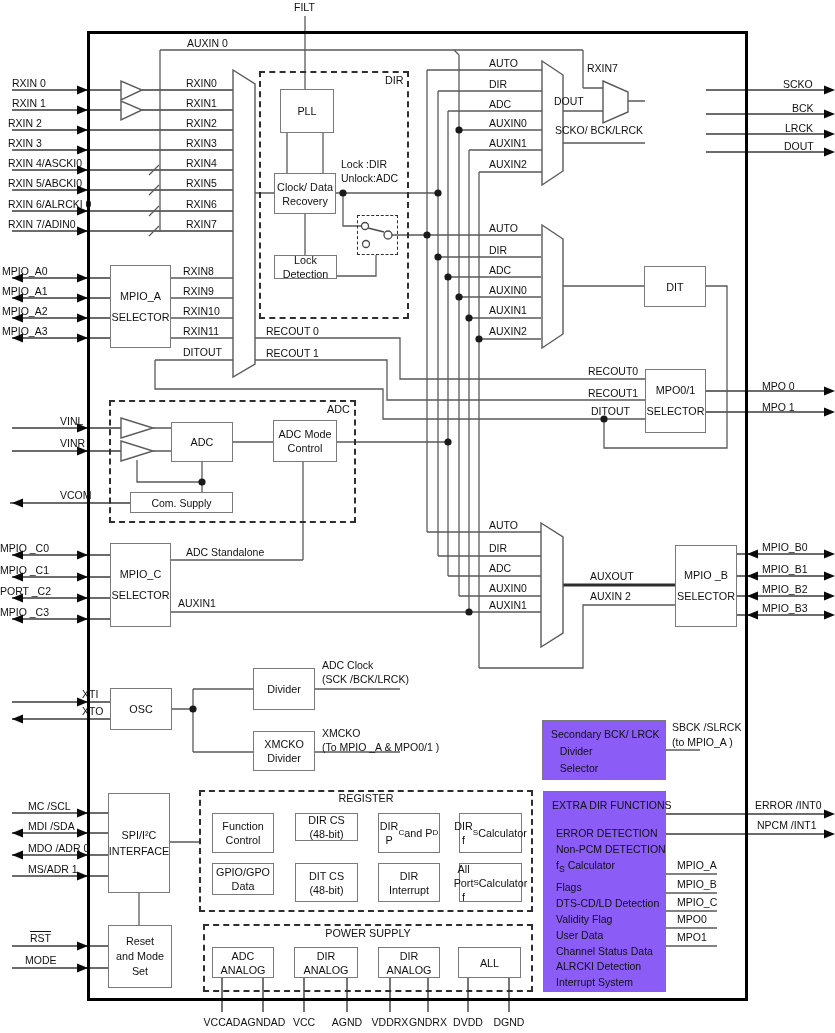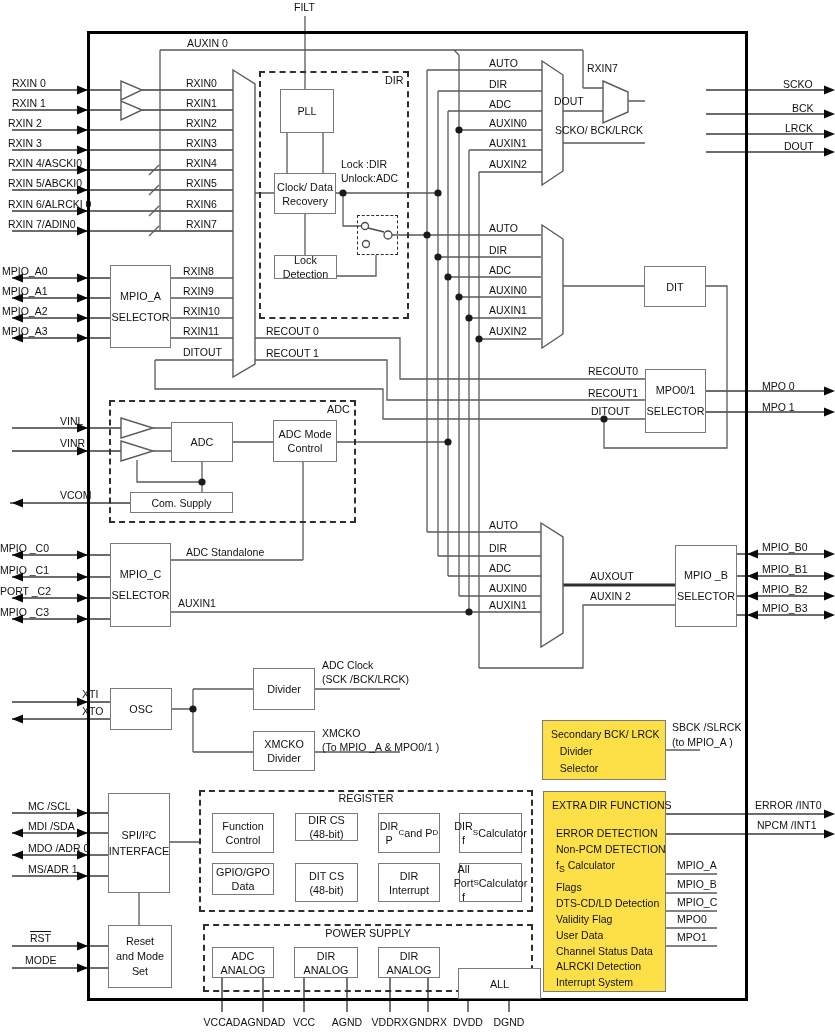--- a/index.html
+++ b/index.html
@@ -10,21 +10,21 @@
   .lb.ctr{transform:translateX(-50%);}
   .lb.ovl{text-decoration:overline;}
   .box{position:absolute;border:1.5px solid #7a7a7a;background:#fff;display:flex;
        align-items:center;justify-content:center;text-align:center;
        font:10.8px/14px "Liberation Sans",sans-serif;white-space:pre-line;color:#111;box-sizing:border-box;}
   .box.sp2{line-height:21px;} .box.sp3{line-height:20px;} .box.sp15{line-height:15px;}
   .box sub{font-size:8px;}
   .dash{position:absolute;border:2px dashed #2e2e2e;box-sizing:border-box;background:transparent;}
   .dash.thin{border-width:1.5px;}
   .rt{position:absolute;font:10.8px/13px "Liberation Sans",sans-serif;white-space:pre;}
-  .leftbox{position:absolute;border:1.5px solid #7a7a7a;background:#fde047;box-sizing:border-box;
+  .leftbox{position:absolute;border:1.5px solid #7a7a7a;background:#8b5cf6;box-sizing:border-box;
        font:10.5px/15px "Liberation Sans",sans-serif;color:#111;}
   .leftbox .ti{display:block;padding:6px 0 0 8px;white-space:pre;}
   .xitems{padding:10px 0 0 12px;}
   .xitems div{line-height:15.8px;white-space:pre;}
   .xitems div.gap{margin-top:3px;}
   .secbox{white-space:pre;text-align:left;font:10.5px/17px "Liberation Sans",sans-serif;padding-top:5px;padding-left:8px;}
 </style>
 </head>
 <body>
 
@@ -138,21 +138,21 @@
 (48-bit)</div>
 <div class="box" style="left:378px;top:863px;width:62px;height:39px">DIR Interrupt</div>
 <div class="box" style="left:459px;top:863px;width:63px;height:39px">All Port<br>f<sub>S</sub> Calculator</div>
 
 <div class="box" style="left:212px;top:947px;width:62px;height:31px">ADC
 ANALOG</div>
 <div class="box" style="left:294px;top:947px;width:64px;height:31px">DIR
 ANALOG</div>
 <div class="box" style="left:378px;top:947px;width:62px;height:31px">DIR
 ANALOG</div>
-<div class="box" style="left:458px;top:968px;width:83px;height:31px">ALL</div>
+<div class="box" style="left:458px;top:947px;width:63px;height:31px">ALL</div>
 
 <div class="leftbox" style="left:543px;top:791px;width:123px;height:201px">
   <span class="ti">EXTRA DIR FUNCTIONS</span>
   <div class="xitems">
     <div class="gap">ERROR DETECTION</div>
     <div>Non-PCM DETECTION</div>
     <div>f<sub>S</sub> Calculator</div>
     <div class="gap">Flags</div>
     <div>DTS-CD/LD Detection</div>
     <div>Validity Flag</div>

